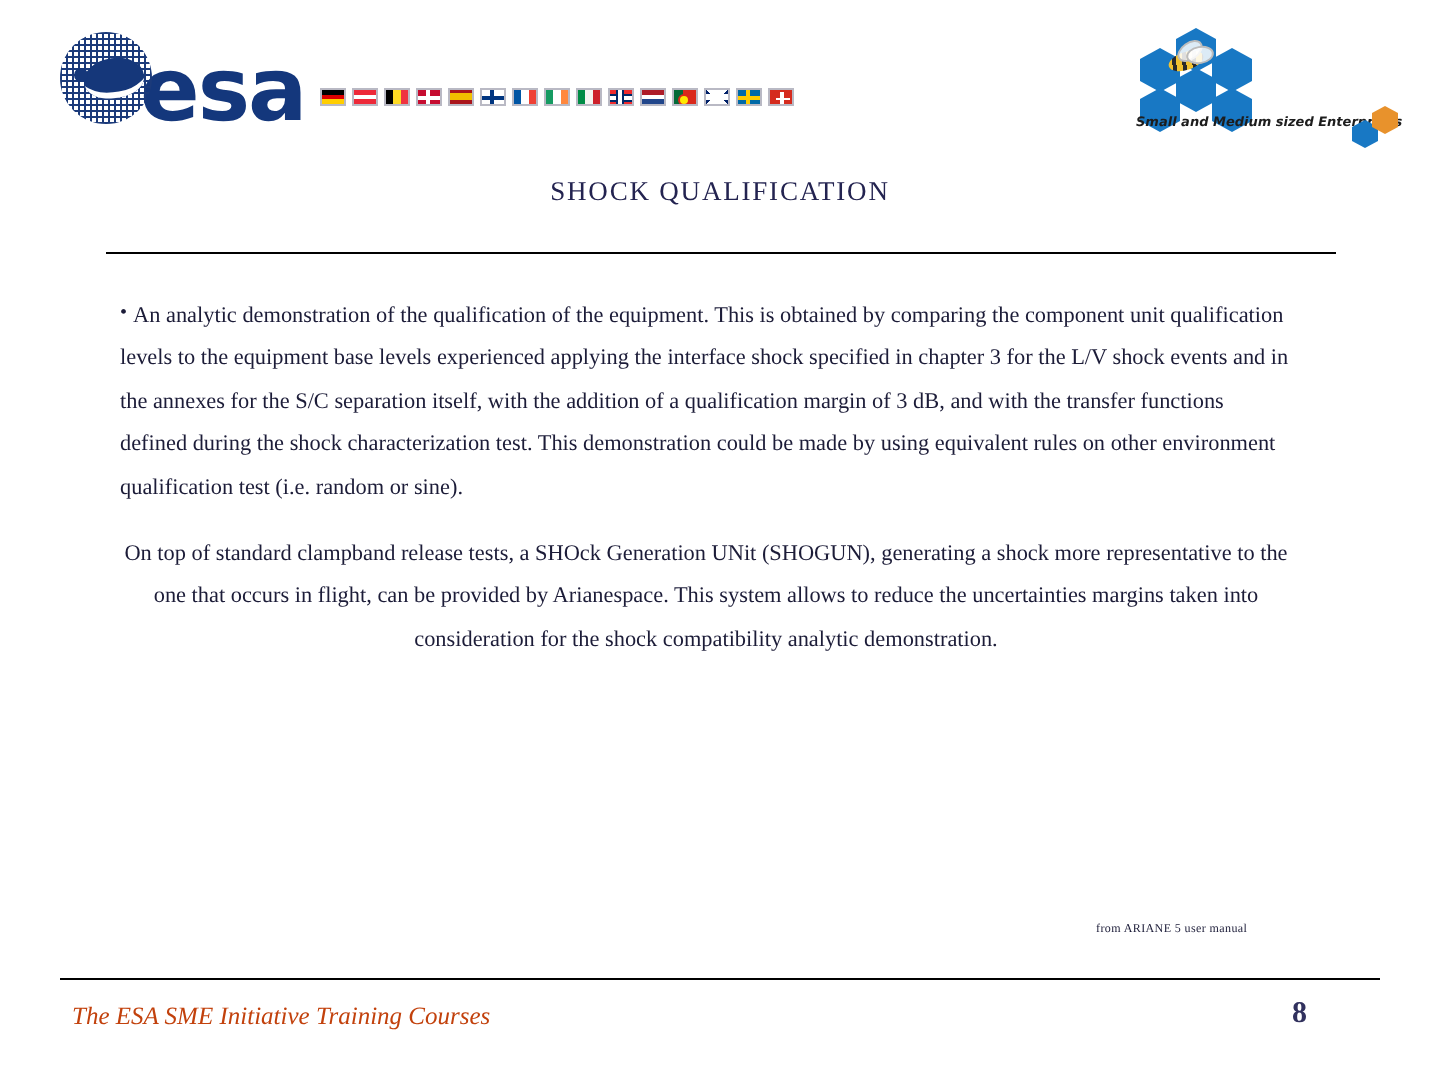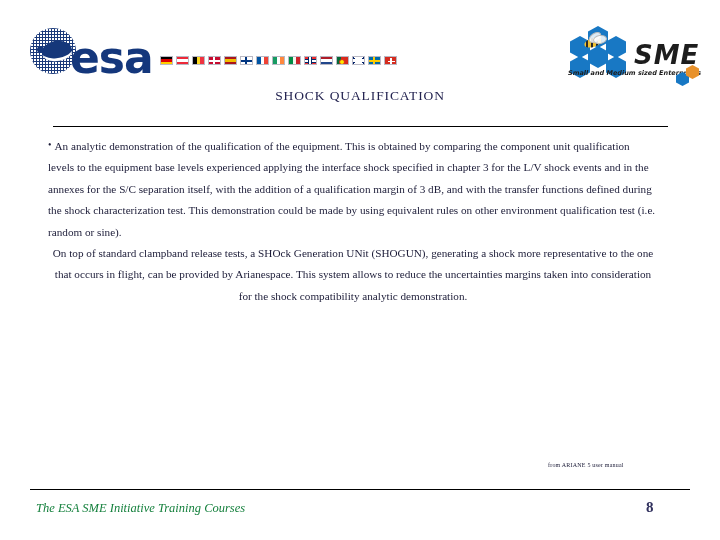--- a/index.html
+++ b/index.html
@@ -12,21 +12,21 @@
     height: 540px;
     position: relative;
     overflow: hidden;
     font-family: "Liberation Serif", "DejaVu Serif", serif;
     color: #1a1a3a;
   }
 
   
   .header {
     position: absolute;
-    top: 12px;
+    top: 0;
     left: 0;
     width: 720px;
     height: 80px;
   }
 
   
   .esa-logo {
     position: absolute;
     left: 30px;
     top: 14px;
@@ -247,21 +247,21 @@
   
   .body-block {
     position: absolute;
     left: 48px;
     top: 134px;
     width: 610px;
     font-size: 11.2px;
     line-height: 21.4px;
     color: #1c1c38;
   }
-  .para { margin: 0; }
+  .para { margin: 12px; }
   .para + .para { margin-top: 0; text-align: center; }
   .bullet-dot {
     font-size: 10px;
     vertical-align: 2px;
     padding-right: 3px;
   }
 
   
   .source-note {
     position: absolute;
@@ -278,21 +278,21 @@
   .footer {
     position: absolute;
     left: 0; top: 495px;
     width: 720px;
     height: 45px;
   }
   .footer-left, .footer-center {
     position: absolute;
     font-style: italic;
     font-size: 12.5px;
-    color: #15803d;
+    color: #c2410c;
     white-space: nowrap;
   }
   .footer-left   { left: 36px;  top: 6px; }
   .footer-center { left: 290px; top: 6px; }
   .page-number {
     position: absolute;
     left: 646px;
     top: 4px;
     font-size: 15px;
     font-weight: bold;
@@ -334,21 +334,20 @@
       <span class="hex h3"></span>
       <span class="hex h4"></span>
       <span class="hex h5"></span>
       <span class="hex h6"></span>
       <span class="bee">
         <span class="bee-body"></span>
         <span class="bee-wing w1"></span>
         <span class="bee-wing w2"></span>
       </span>
     </div>
-    <div class="sme-text">SME</div>
     <div class="sme-tag">Small and Medium sized Enterprises</div>
     <span class="sme-dot blue"></span>
     <span class="sme-dot orange"></span>
   </div>
 </div>
 
 <div class="slide-title">SHOCK QUALIFICATION</div>
 
 <div class="rule rule-top"></div>
 

